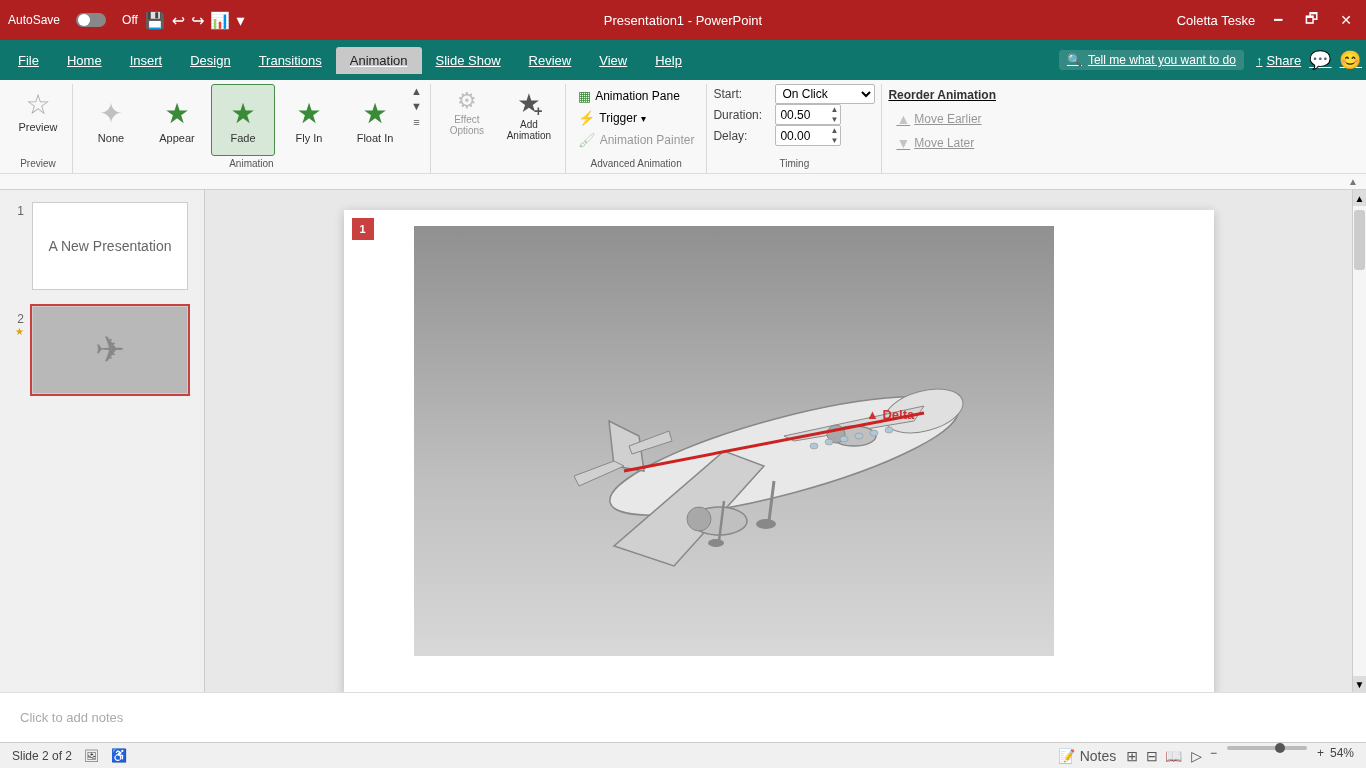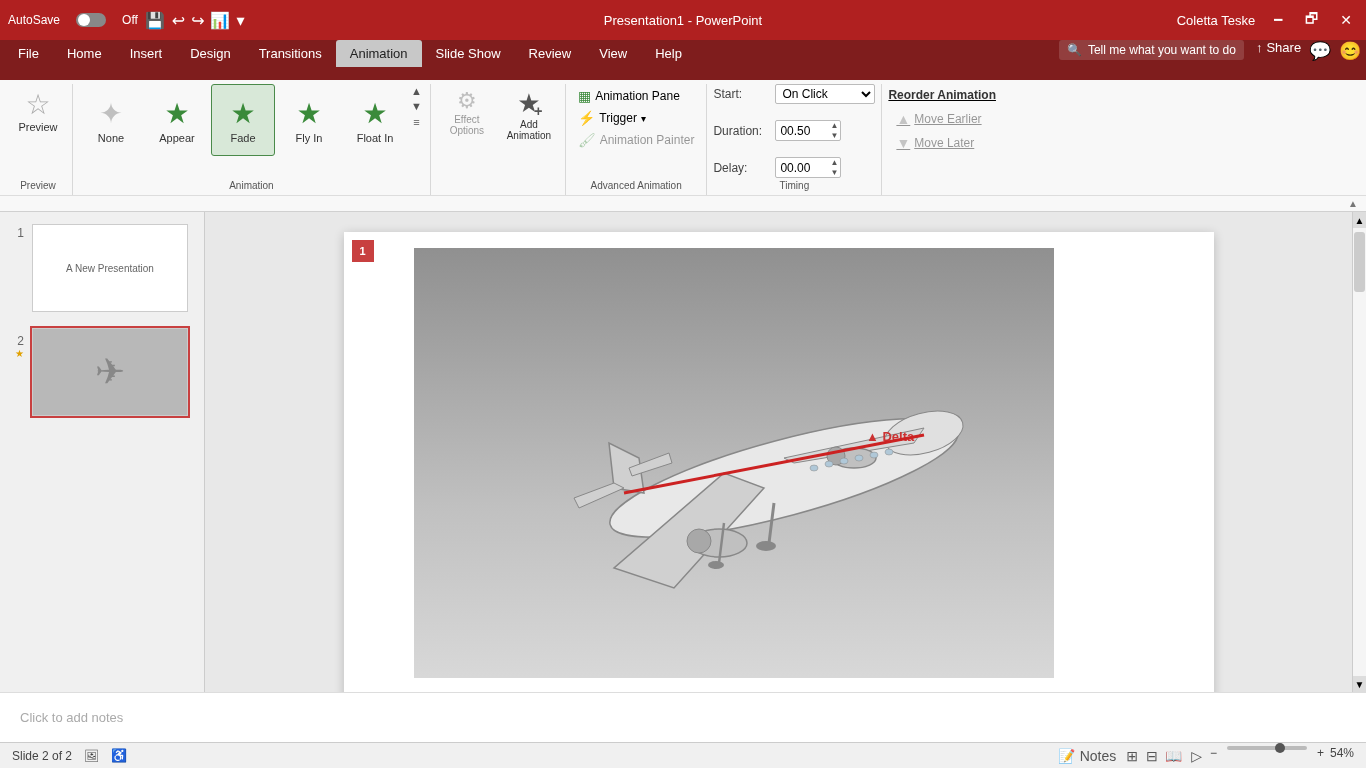--- a/index.html
+++ b/index.html
@@ -22,27 +22,28 @@
     .autosave { display: flex; align-items: center; gap: 16px; font-size: 12px; }
     .toggle { background: #888; border-radius: 8px; width: 30px; height: 14px; display: inline-block; position: relative; }
     .toggle-knob { width: 12px; height: 12px; background: white; border-radius: 50%; position: absolute; top: 1px; left: 2px; }
     .tb-icons { display: flex; gap: 6px; align-items: center; }
     .tb-icon { color: white; font-size: 16px; cursor: pointer; }
     .win-controls { display: flex; gap: 10px; }
     .win-btn { color: white; font-size: 14px; cursor: pointer; background: none; border: none; padding: 2px 6px; }
 
     
     .menu-bar {
-      background: #7f1d1d;
+      background: #0f766e;
       height: 40px;
       display: flex;
-      align-items: flex-start;
+      align-items: center;
       padding: 0 4px;
       color: white;
       font-size: 13px;
+      text-decoration: underline;
     }
     .menu-item {
       padding: 6px 14px;
       cursor: pointer;
       border-radius: 3px;
       color: white;
     }
     .menu-item.active { background: #c8c8c8; color: #222; border-radius: 3px 3px 0 0; }
     .search-box {
       margin-left: auto;
@@ -130,21 +131,21 @@
       display: flex; align-items: center; gap: 4px; padding: 2px 6px; cursor: pointer;
       border: none; background: none; font-size: 12px; border-radius: 3px;
     }
     .adv-btn.disabled { opacity: 0.4; cursor: default; }
     .adv-icon { font-size: 14px; }
     .pane-icon { color: #3a8a3a; }
     .trigger-icon { color: #f0a020; }
     .painter-icon { color: #3a8a3a; }
 
     
-    .timing-group { display: flex; flex-direction: column; gap: 16px; }
+    .timing-group { display: flex; flex-direction: column; gap: 0; }
     .timing-row { display: flex; align-items: center; gap: 4px; font-size: 12px; }
     .timing-label { width: 58px; color: #444; font-size: 12px; }
     .timing-select {
       border: 1px solid #bbb; background: white; font-size: 12px; padding: 1px 2px;
       width: 100px; border-radius: 2px;
     }
     .timing-spin { display: flex; align-items: center; border: 1px solid #bbb; background: white; border-radius: 2px; }
     .timing-spin input { width: 52px; border: none; font-size: 12px; padding: 1px 4px; outline: none; }
     .spin-btns { display: flex; flex-direction: column; }
     .spin-btn { background: none; border: none; font-size: 8px; cursor: pointer; line-height: 1.2; padding: 0 2px; color: #555; }
@@ -175,21 +176,21 @@
     }
     .slide-num { font-size: 12px; color: #666; width: 16px; text-align: right; margin-top: 4px; }
     .slide-anim-icon { font-size: 10px; color: #e0a000; }
     .thumb-wrapper { border: 2px solid transparent; }
     .thumb-wrapper.active { border-color: #c84040; }
     .thumb {
       width: 156px; height: 88px; background: white; border: 1px solid #ccc;
       display: flex; flex-direction: column; align-items: center; justify-content: center;
       font-size: 11px; color: #888; overflow: hidden; position: relative;
     }
-    .thumb-text { font-size: 10px; color: #666; text-align: center; }
+    .thumb-text { font-size: 14px; color: #666; text-align: center; }
     .thumb-plane {
       width: 100%; height: 100%; background: #b8b8b8;
       display: flex; align-items: center; justify-content: center;
       font-size: 36px;
     }
 
     
     .content-area { flex: 1; display: flex; flex-direction: column; align-items: center; justify-content: flex-start; padding: 20px; overflow: auto; position: relative; }
     .slide-canvas {
       background: white; width: 870px; min-height: 485px;

